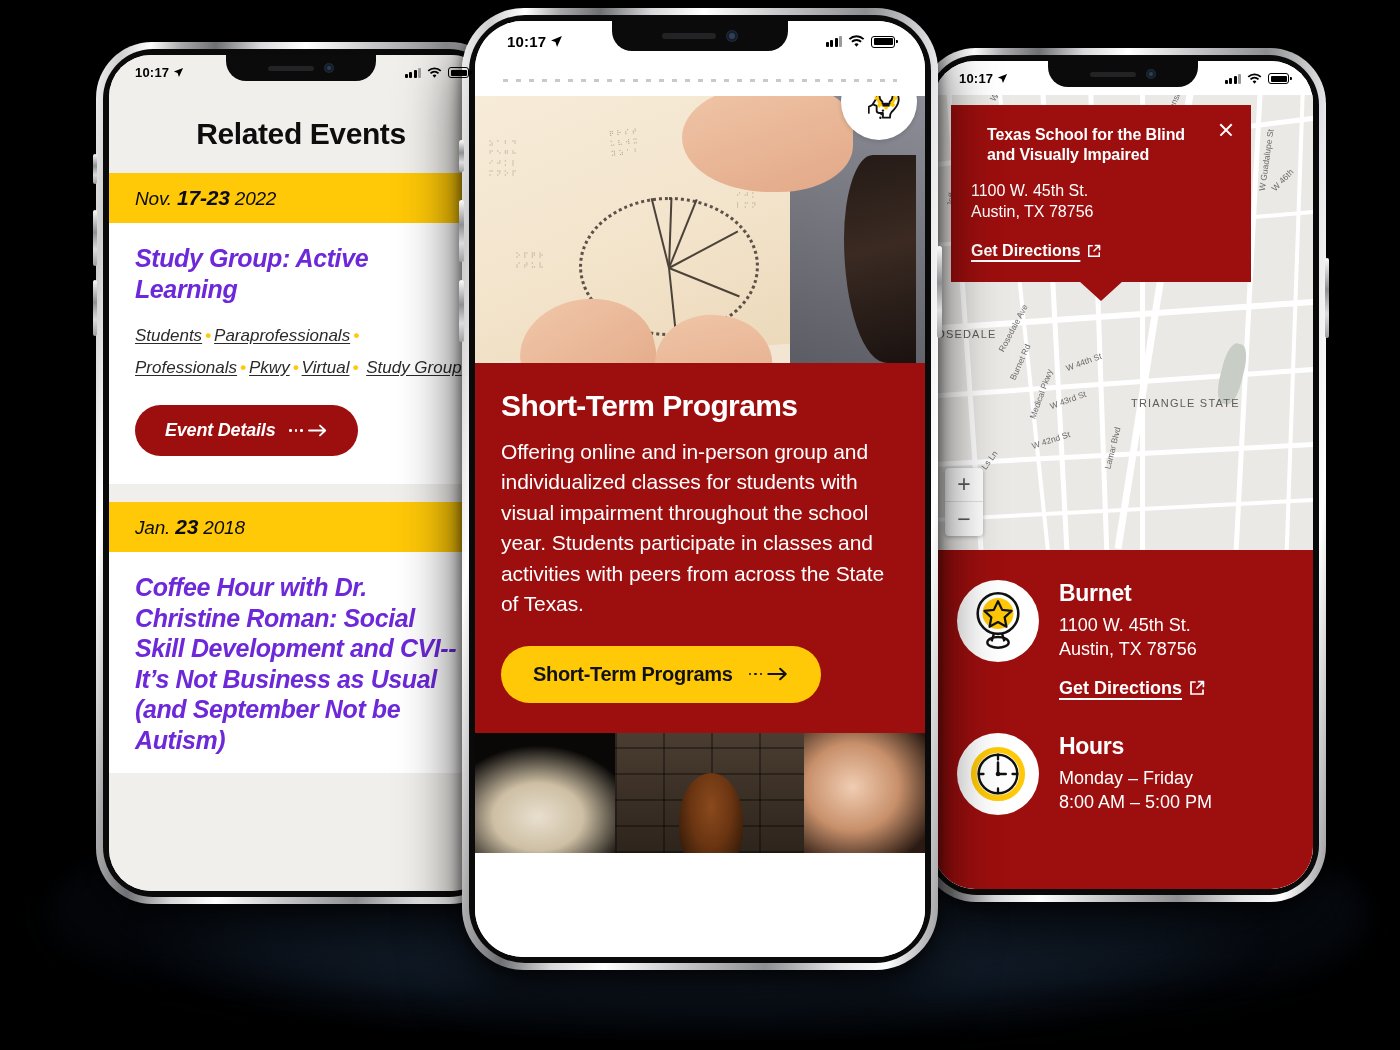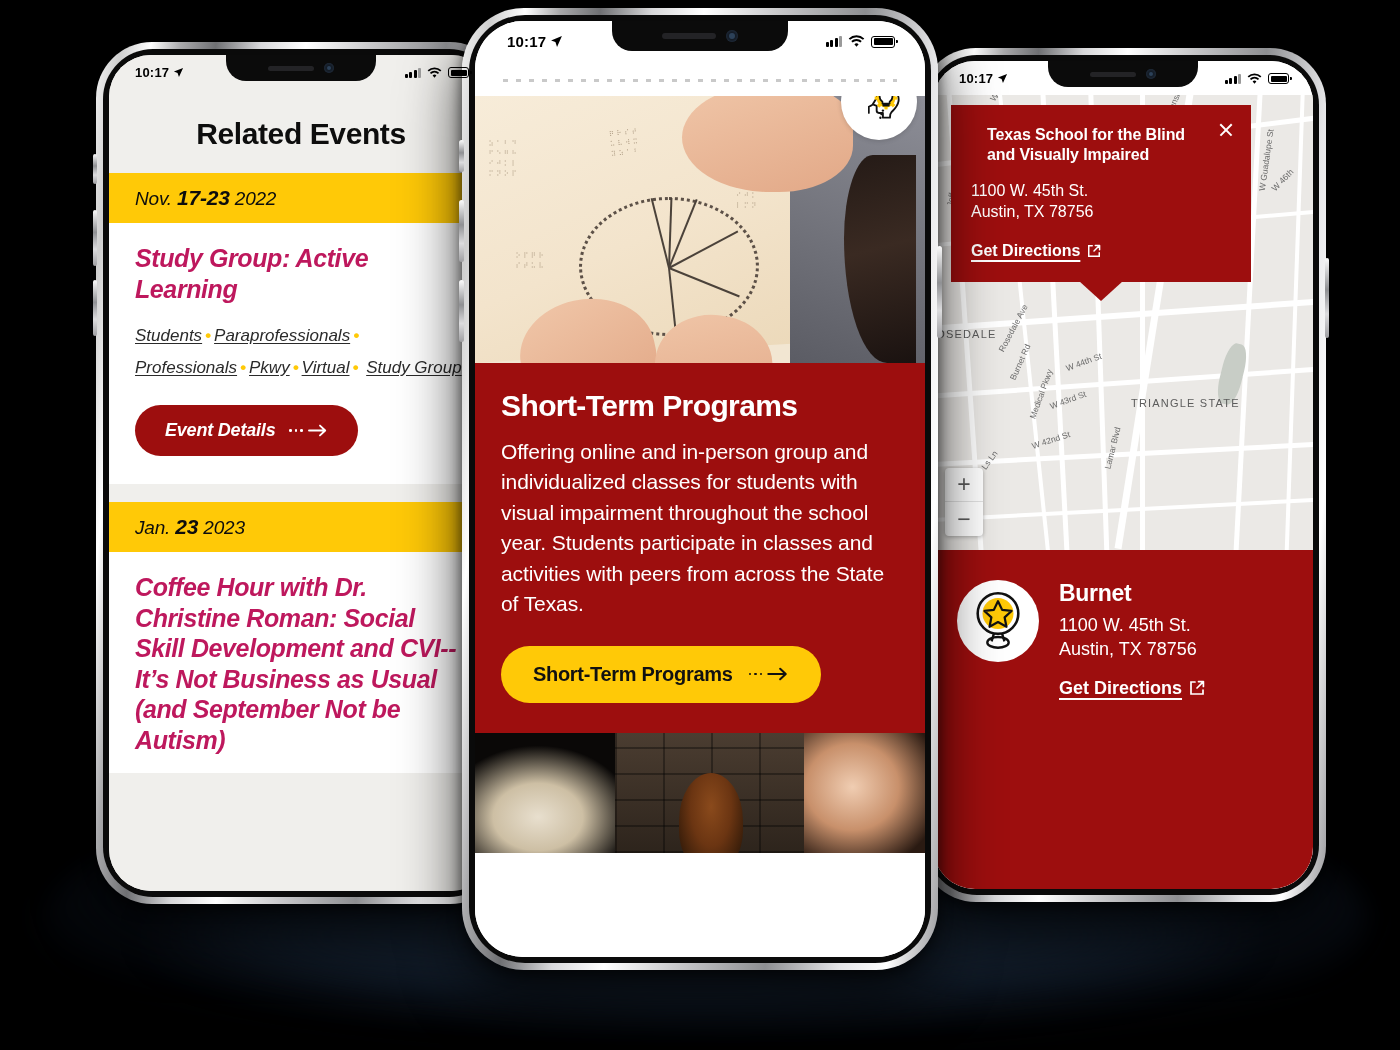--- a/index.html
+++ b/index.html
@@ -109,21 +109,21 @@
   }
   .event-card { background: #ffffff; font-style: italic; }
   .date-bar {
     background: #FFC907; padding: 13px 26px;
     font-size: 19px; color: #0d0d0d; letter-spacing: -.2px;
   }
   .date-bar .d-strong { font-weight: 800; font-size: 21px; }
   .date-bar .d-light { font-weight: 400; }
   .event-body { padding: 20px 26px 28px; }
   .event-name {
-    font-size: 25px; font-weight: 800; color: #be185d; line-height: 1.22;
+    font-size: 25px; font-weight: 800; color: #6d28d9; line-height: 1.22;
     letter-spacing: -.4px; margin-bottom: 16px;
   }
   .tag-list { font-size: 17px; line-height: 1.86; color: #2a2a2a; }
   .tag-list a { color: #2a2a2a; text-decoration: underline; text-underline-offset: 2px; }
   .tag-sep { color: #FFC907; font-weight: 900; padding: 0 3px; }
   .pill {
     display: inline-flex; align-items: center; gap: 14px;
     background: #9d0e0e; color: #fff; border-radius: 999px;
     padding: 15px 30px; font-size: 18px; font-weight: 700; margin-top: 22px;
     letter-spacing: -.2px;
@@ -328,21 +328,21 @@
                 </svg>
               </span>
             </div>
           </div>
         </div>
 
         <div class="event-card" style="margin-top:18px;">
           <div class="date-bar">
             <span class="d-light">Jan.</span>
             <span class="d-strong">23</span>
-            <span class="d-light">2023</span>
+            <span class="d-light">2018</span>
           </div>
           <div class="event-body" style="padding-bottom:18px;">
             <div class="event-name" style="margin-bottom:0;">Coffee Hour with Dr. Christine Roman: Social Skill Development and CVI--It’s Not Business as Usual (and September Not be Autism)</div>
           </div>
         </div>
       </div>
     </div>
   </div>
 
   <div class="phone" id="phone-center">
@@ -589,18 +589,34 @@
               <a href="#" class="getdir" style="color:#fff; text-decoration:none;">
                 <span class="t">Get Directions</span>
                 <svg width="16" height="16" viewBox="0 0 16 16">
                   <path d="M6 2H2v12h12v-4" stroke="#fff" stroke-width="1.7" fill="none" stroke-linecap="round"></path>
                   <path d="M9.5 1.6H14.4V6.5M14.2 1.8 8 8" stroke="#fff" stroke-width="1.7" fill="none" stroke-linecap="round" stroke-linejoin="round"></path>
                 </svg>
               </a>
             </div>
           </div>
 
+          <div class="crow">
+            <div class="cicon">
+              <svg width="58" height="58" viewBox="0 0 60 60">
+                <circle cx="30" cy="30" r="25" fill="none" stroke="#FFC907" stroke-width="6"></circle>
+                <circle cx="30" cy="30" r="20" fill="#fff" stroke="#111" stroke-width="2.6"></circle>
+                <path d="M30 10v5M30 45v5M10 30h5M45 30h5" stroke="#111" stroke-width="2.4" stroke-linecap="round"></path>
+                <path d="M30 30V18M30 30h8" stroke="#111" stroke-width="2.6" stroke-linecap="round"></path>
+                <circle cx="30" cy="30" r="2.4" fill="#111"></circle>
+              </svg>
+            </div>
+            <div class="ctext">
+              <h4>Hours</h4>
+              <p>Monday – Friday</p>
+              <p>8:00 AM – 5:00 PM</p>
+            </div>
+          </div>
         </div>
       </div>
     </div>
   </div>
 
 </div>
 
 </body></html>

